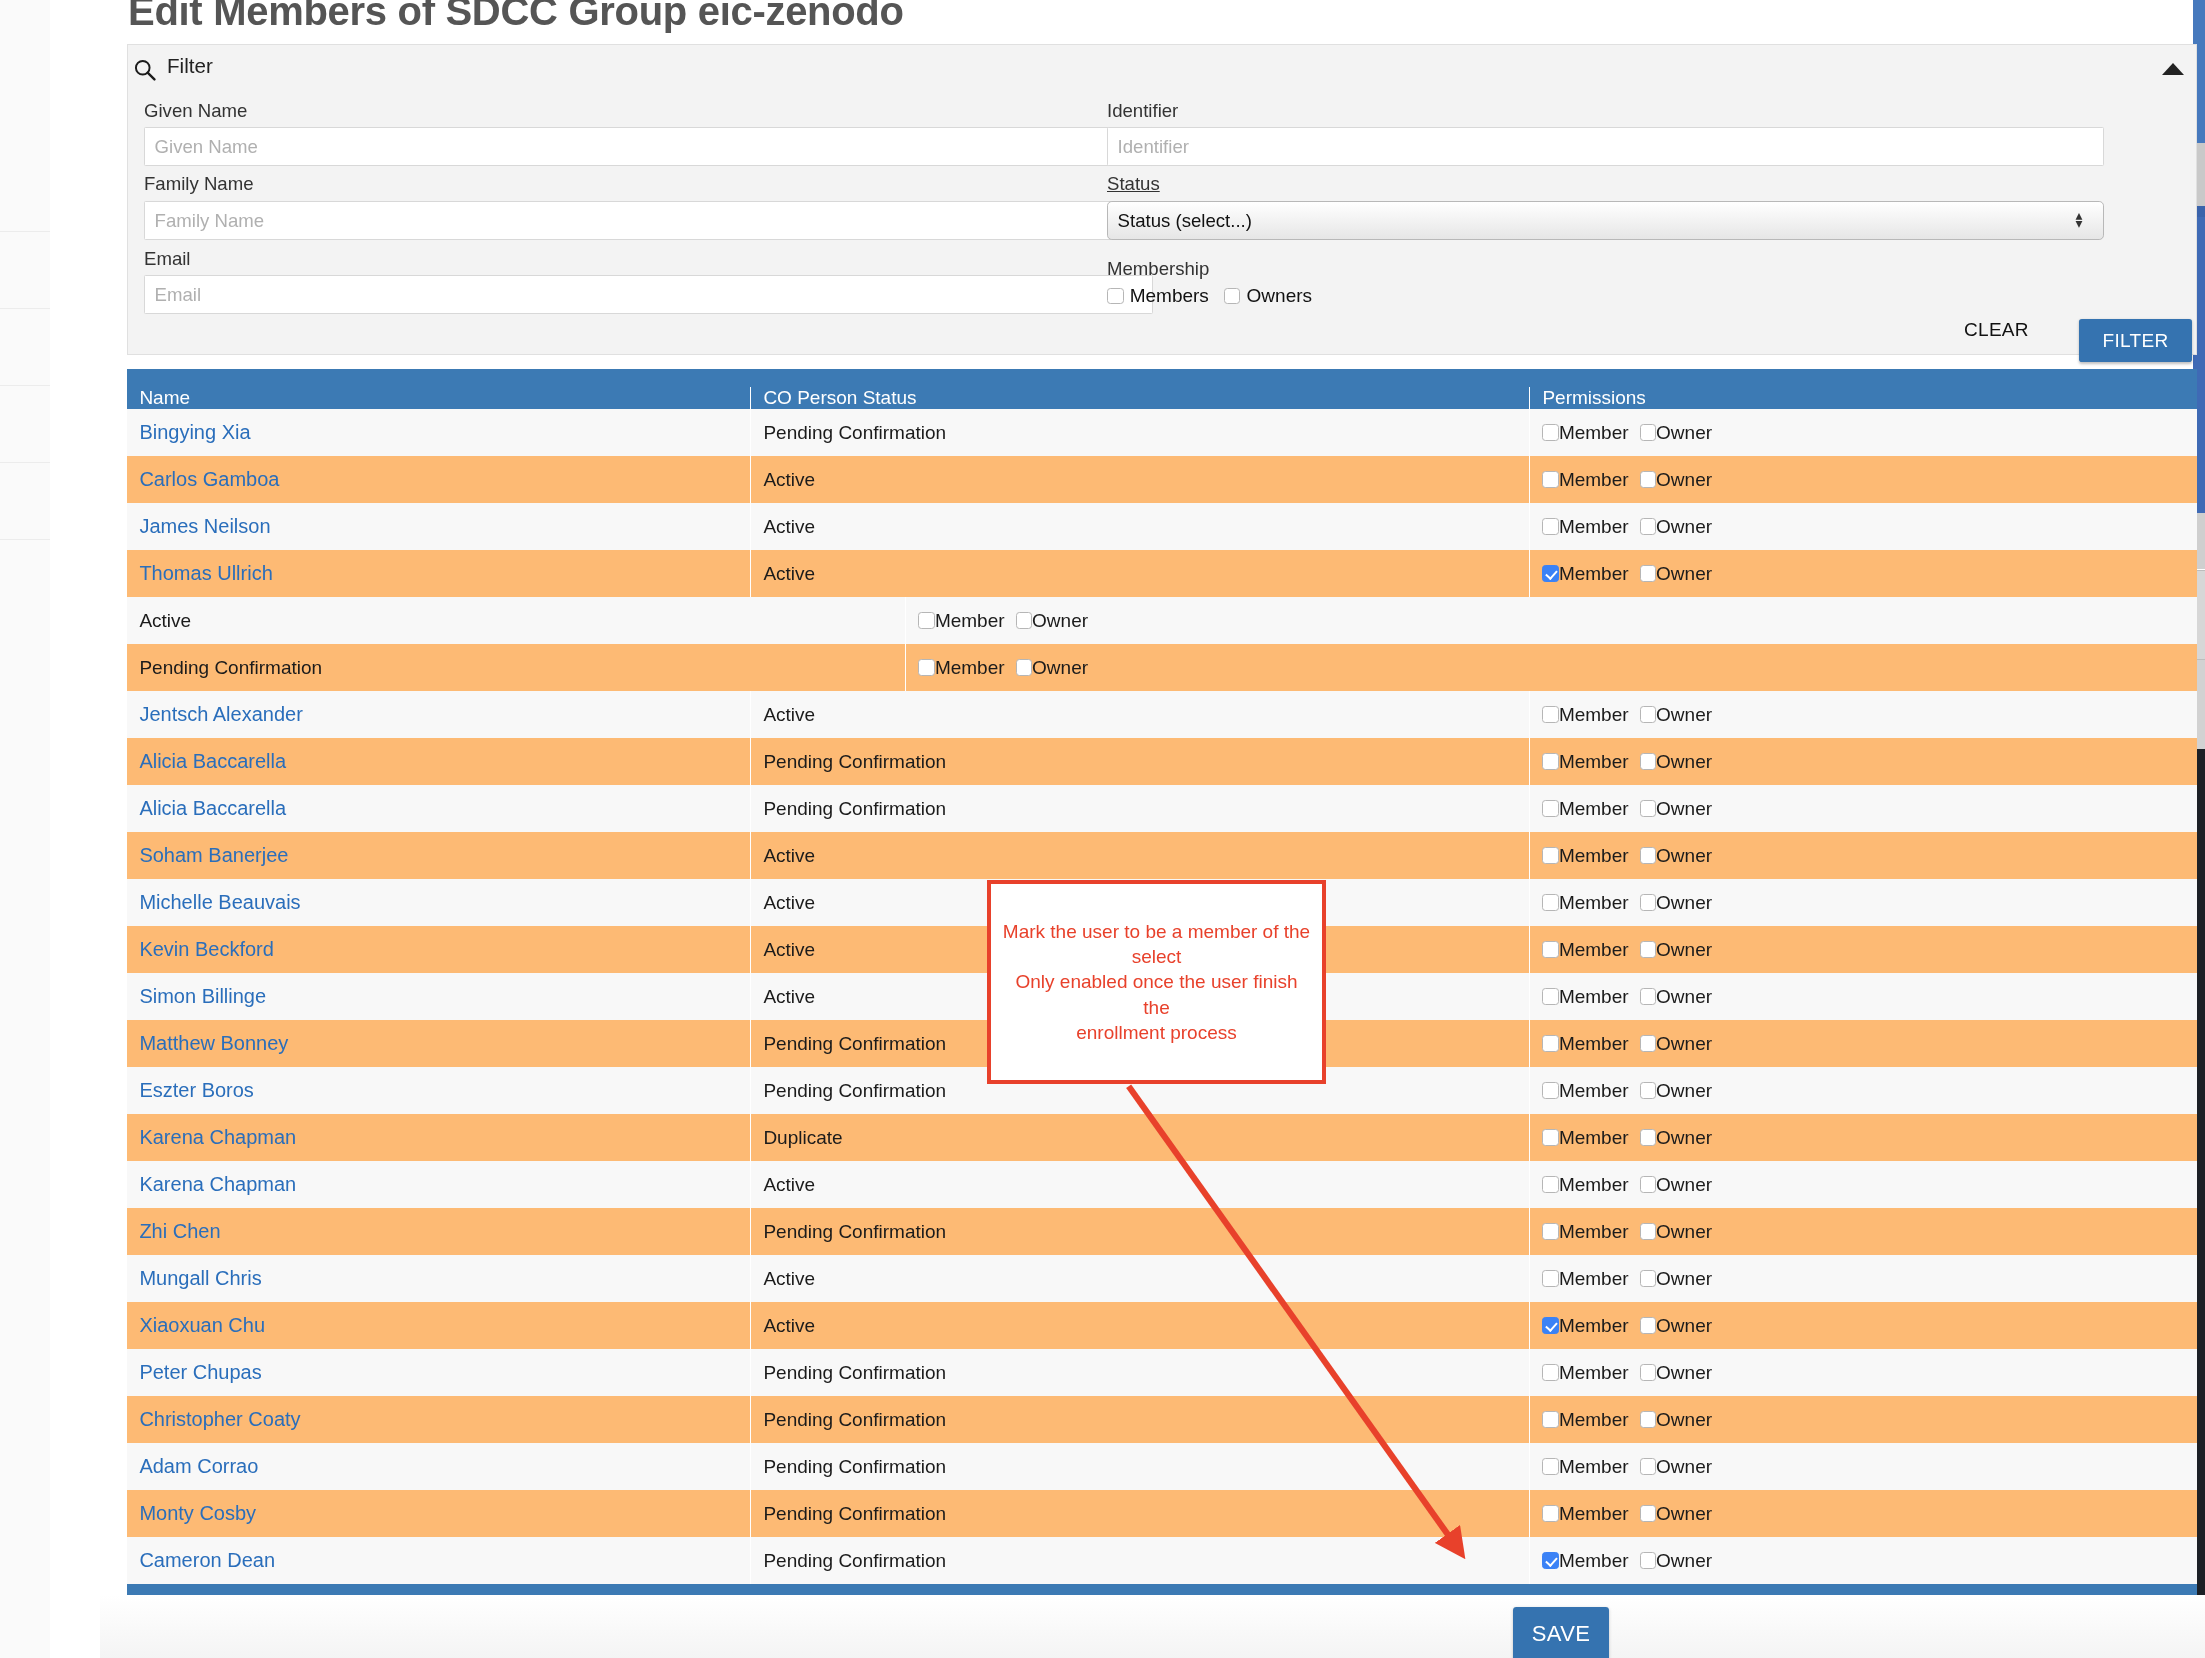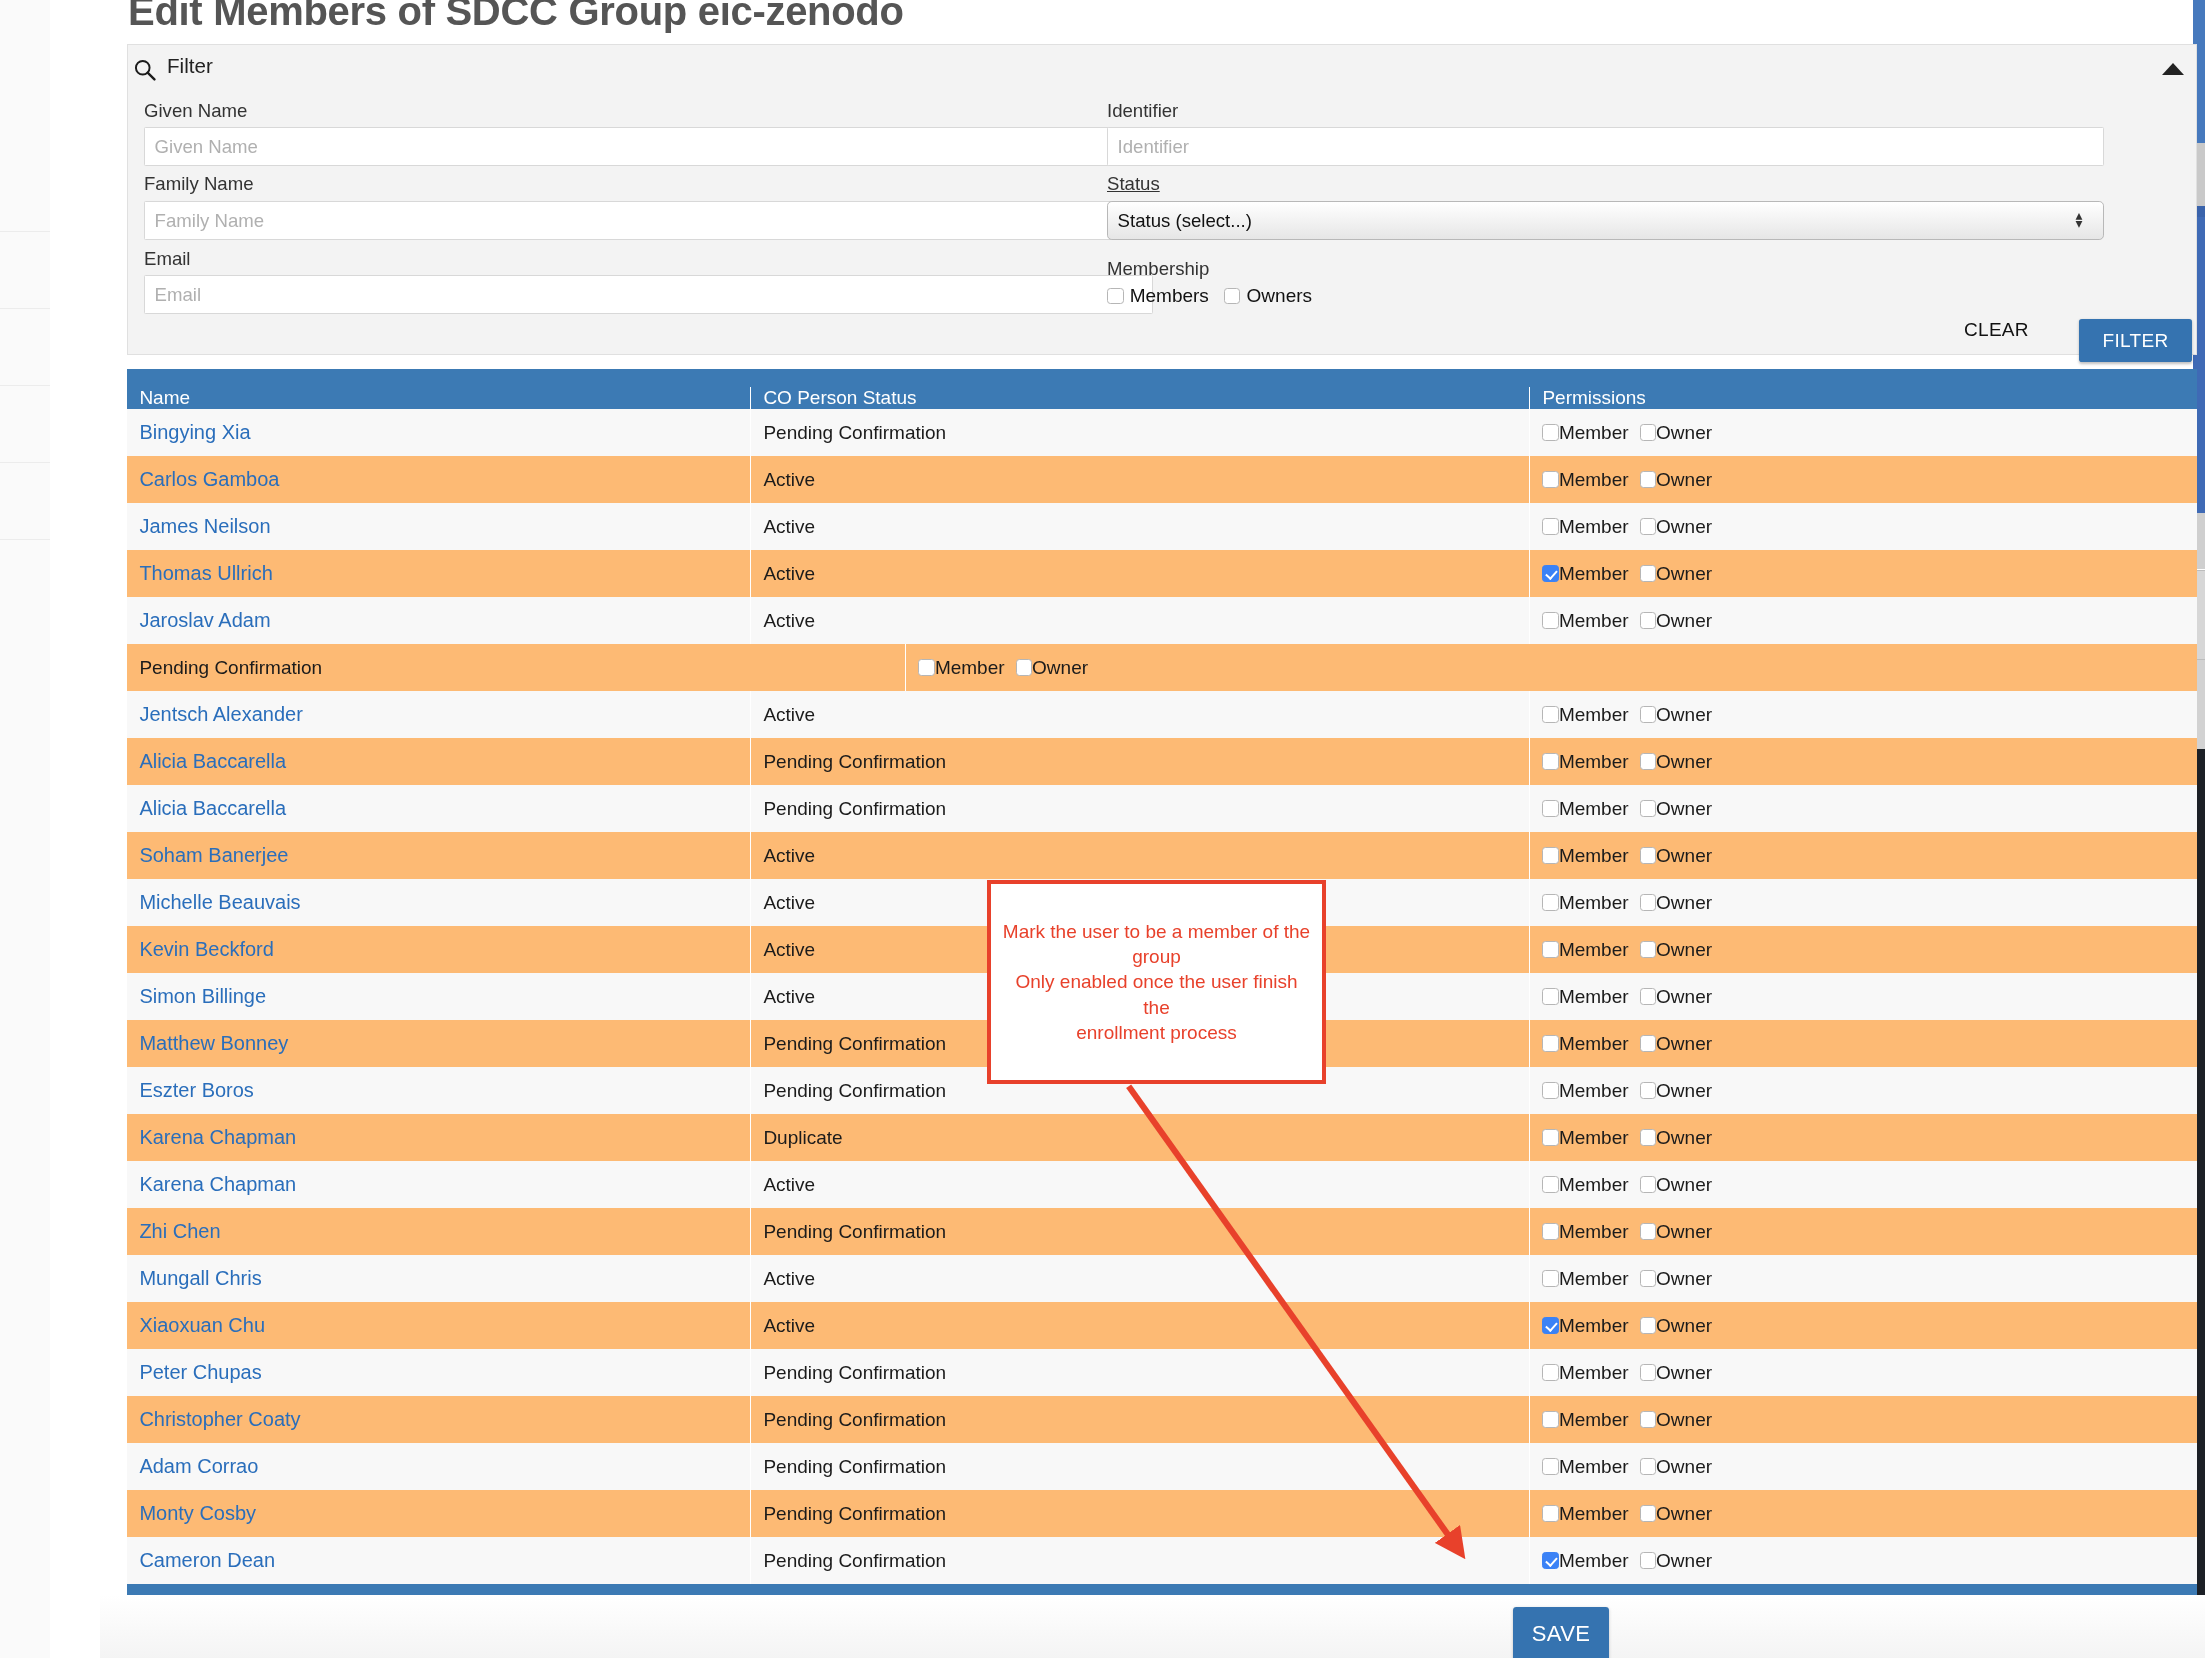--- a/index.html
+++ b/index.html
@@ -334,23 +334,20 @@
                   <span class="lbl">Member</span>
                 </div>
                 <div class="perm-item">
                   <input type="checkbox" class="cbx" style="">
                   <span class="lbl">Owner</span>
                 </div>
               </div>
             </div>
           </div>
           <div class="trow odd">
-            <div class="td c1">
-              <a>Jaroslav Adam</a>
-            </div>
             <div class="td c2">Active</div>
             <div class="td c3">
               <div class="perm-group">
                 <div class="perm-item">
                   <input type="checkbox" class="cbx" style="">
                   <span class="lbl">Member</span>
                 </div>
                 <div class="perm-item">
                   <input type="checkbox" class="cbx" style="">
                   <span class="lbl">Owner</span>
@@ -727,20 +724,20 @@
     <defs>
       <marker id="arrowhead" markerWidth="5" markerHeight="5" refX="3.6" refY="2.5" orient="auto">
         <polygon points="0 0, 5 2.5, 0 5" fill="#e8412b"></polygon>
       </marker>
     </defs>
     <line x1="1640" y1="1578" x2="2122" y2="2255" stroke="#e8412b" stroke-width="9" marker-end="url(#arrowhead)"></line>
   </svg>
 
   <div class="anno-box">
     <div class="anno-text">
-      <div>Mark the user to be a member of the group</div>
+      <div>Mark the user to be a member of the select</div>
       <div>Only enabled once the user finish the</div>
       <div>enrollment process</div>
     </div>
   </div>
 
 </div>
 
 
 </body></html>

